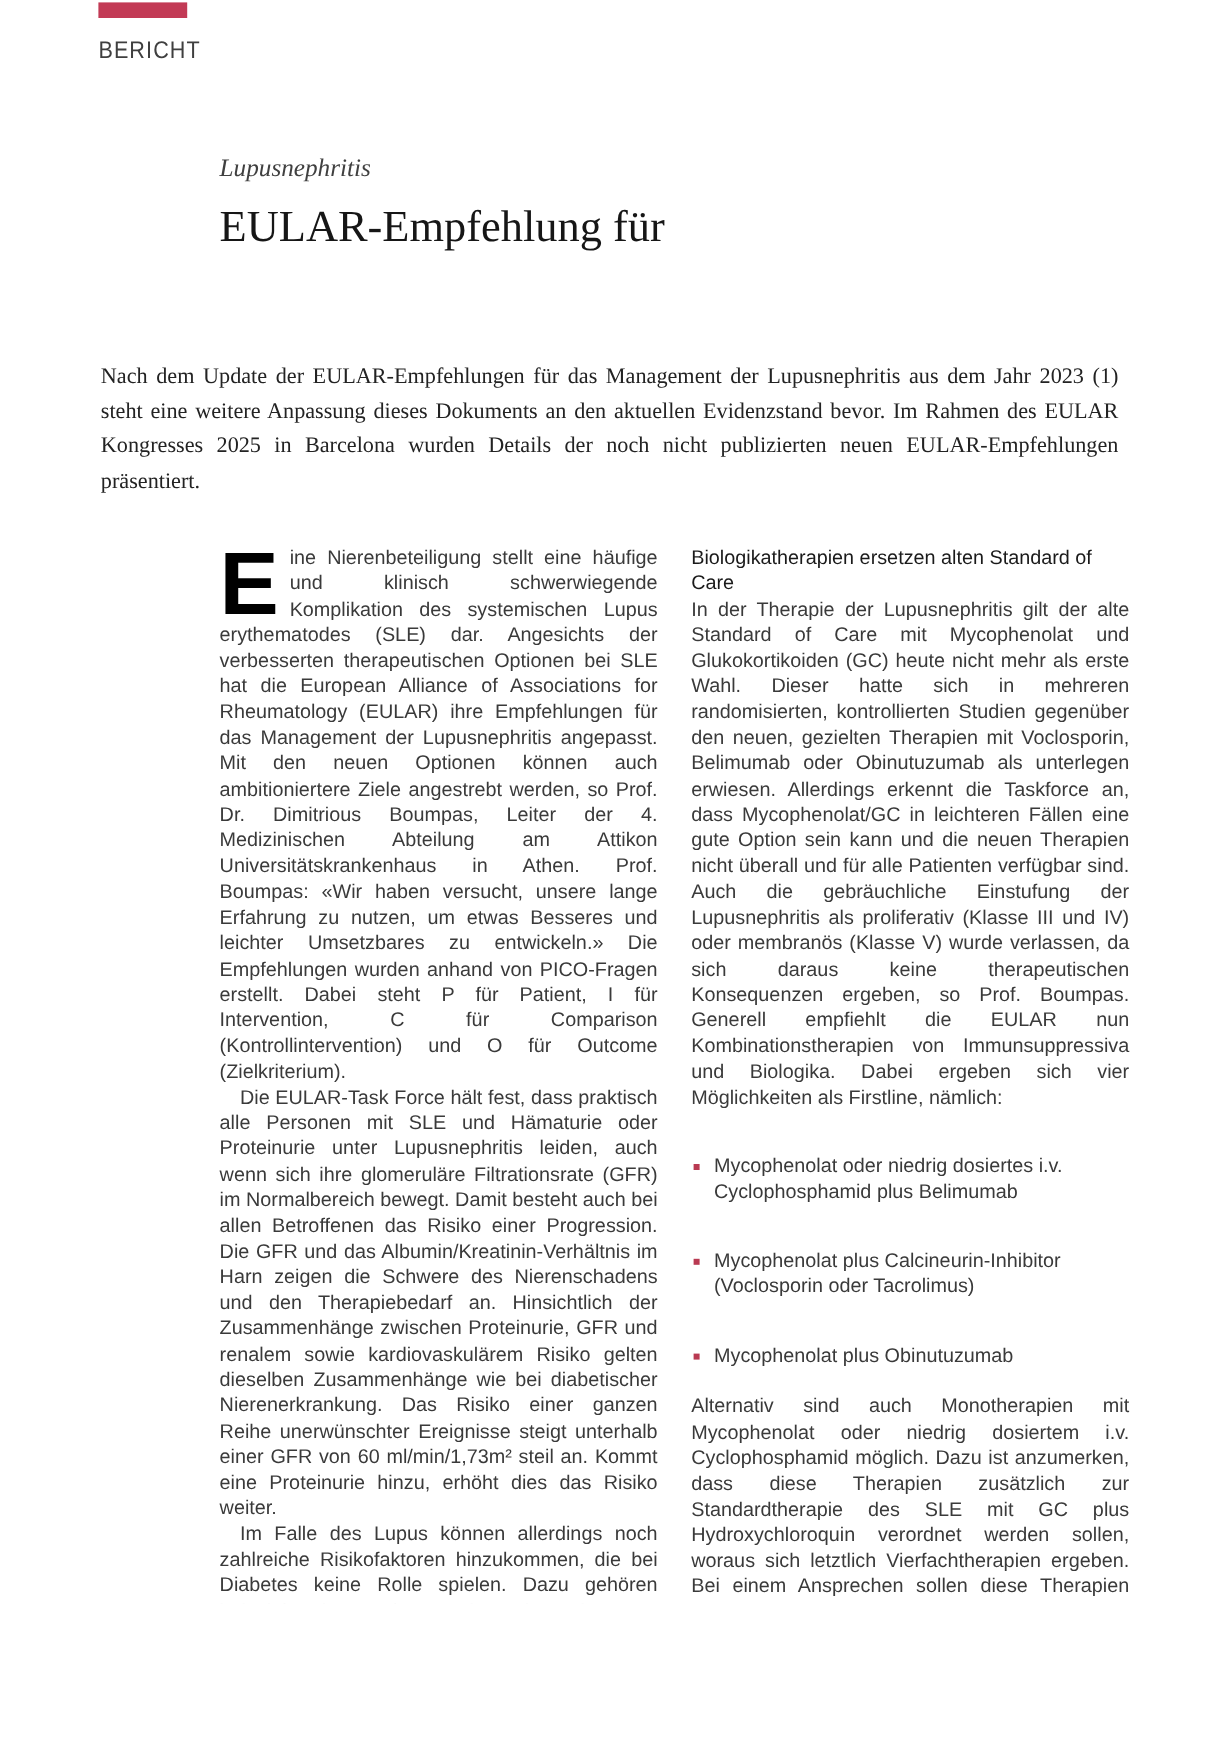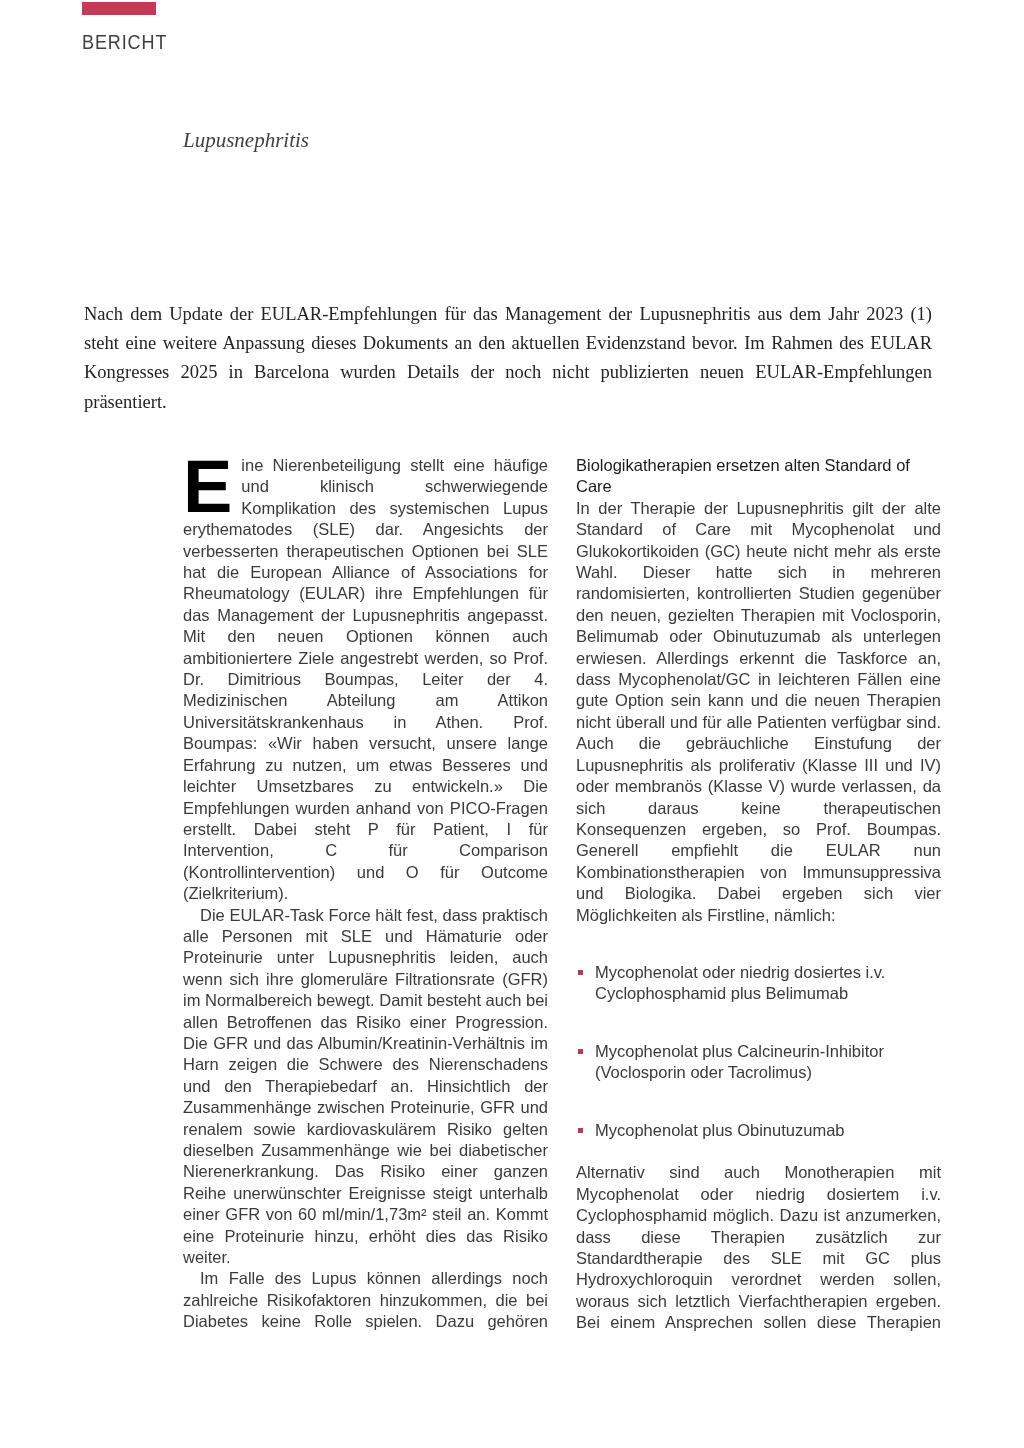--- a/index.html
+++ b/index.html
@@ -139,21 +139,21 @@
 <body>
 
 <div class="page">
 
   <div class="redbar"></div>
 
   <div class="kicker">BERICHT</div>
 
   <div class="eyebrow">Lupusnephritis</div>
 
-  <h1 class="title"><br></h1>
+  <h1 class="title"><span>EULAR-Empfehlung für</span><br></h1>
 
   <p class="lead">Nach dem Update der EULAR-Empfehlungen für das Management der Lupusnephritis aus dem Jahr 2023 (1) steht eine weitere Anpassung dieses Dokuments an den aktuellen Evidenzstand bevor. Im Rahmen des EULAR Kongresses 2025 in Barcelona wurden Details der noch nicht publizierten neuen EULAR-Empfehlungen präsentiert.</p>
 
   <div class="columns">
 
     <div class="col">
       <p><span class="dropcap">E</span><span>ine Nierenbeteiligung stellt eine häufige und klinisch schwerwiegende Komplikation des systemischen Lupus erythematodes (SLE) dar. Angesichts der verbesserten therapeutischen Optionen bei SLE hat die European Alliance of Associations for Rheumatology (EULAR) ihre Empfehlungen für das Management der Lupusnephritis angepasst. Mit den neuen Optionen können auch ambitioniertere Ziele angestrebt werden, so Prof. Dr. Dimitrious Boumpas, Leiter der 4. Medizinischen Abteilung am Attikon Universitätskrankenhaus in Athen. Prof. Boumpas: «Wir haben versucht, unsere lange Erfahrung zu nutzen, um etwas Besseres und leichter Umsetzbares zu entwickeln.» Die Empfehlungen wurden anhand von PICO-Fragen erstellt. Dabei steht P für Patient, I für Intervention, C für Comparison (Kontrollintervention) und O für Outcome (Zielkriterium).</span></p>
       <p class="indent">Die EULAR-Task Force hält fest, dass praktisch alle Personen mit SLE und Hämaturie oder Proteinurie unter Lupusnephritis leiden, auch wenn sich ihre glomeruläre Filtrationsrate (GFR) im Normalbereich bewegt. Damit besteht auch bei allen Betroffenen das Risiko einer Progression. Die GFR und das Albumin/Kreatinin-Verhältnis im Harn zeigen die Schwere des Nierenschadens und den Therapiebedarf an. Hinsichtlich der Zusammenhänge zwischen Proteinurie, GFR und renalem sowie kardiovaskulärem Risiko gelten dieselben Zusammenhänge wie bei diabetischer Nierenerkrankung. Das Risiko einer ganzen Reihe unerwünschter Ereignisse steigt unterhalb einer GFR von 60 ml/min/1,73m² steil an. Kommt eine Proteinurie hinzu, erhöht dies das Risiko weiter.</p>
       <p class="indent">Im Falle des Lupus können allerdings noch zahlreiche Risikofaktoren hinzukommen, die bei Diabetes keine Rolle spielen. Dazu gehören beispielsweise Flares in der jüngeren Vergangenheit, eine Proteinurie im nephrotischen Bereich (&gt; 300 mg/g), ein schlechtes Ansprechen auf vorhergegangene Therapieversuche der Nephritis, ein höherer Chronizitätsindex, eine schwere tubulointerstitielle Entzündung etc. Prof. Boumpas wies darauf hin, dass eine Nierenbeteiligung grundsätzlich in Richtung eines schweren SLE deutet und daher nicht nur im Hinblick auf das renale Risiko aggressiv behandelt werden sollte. Zur Diagnose einer Lupusnephritis fordert die EULAR auch im Update ihrer Empfehlungen eine Nierenbiopsie.</p>
     </div>

